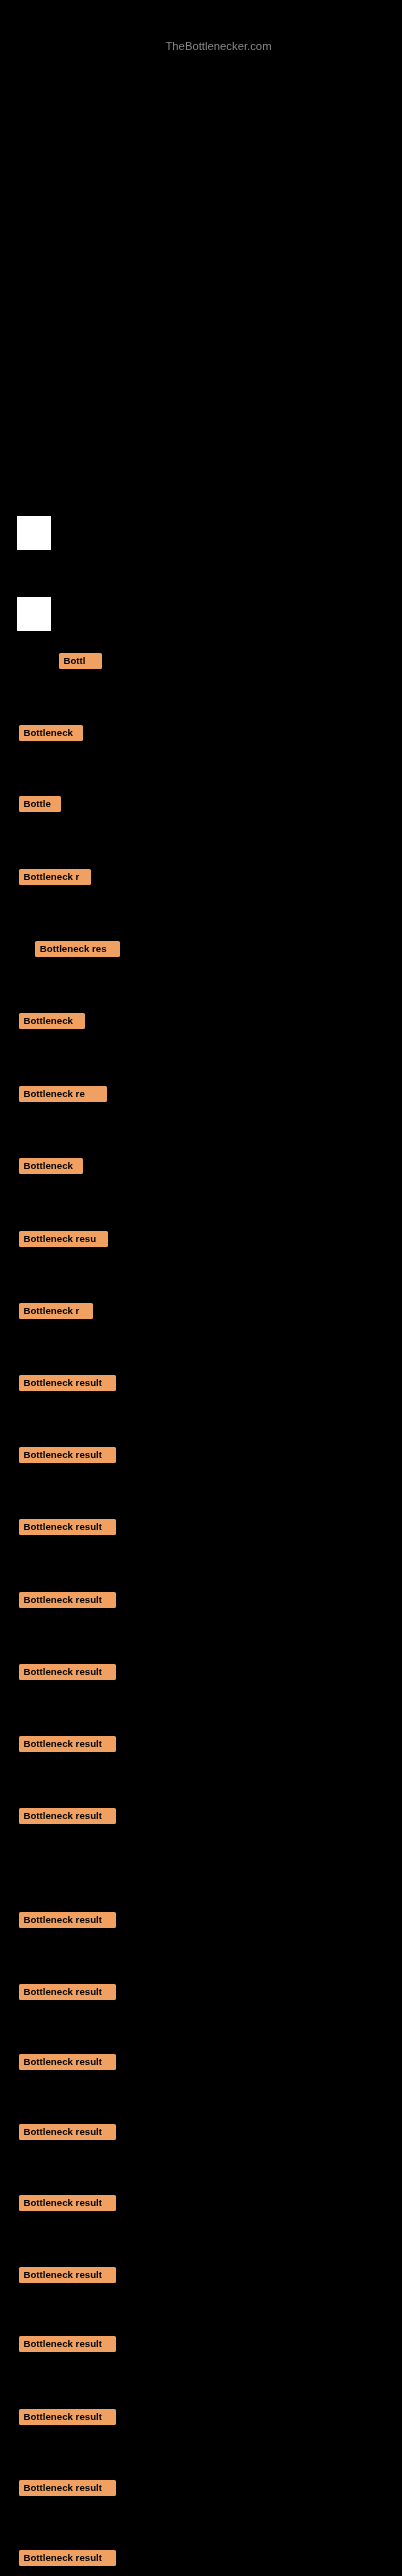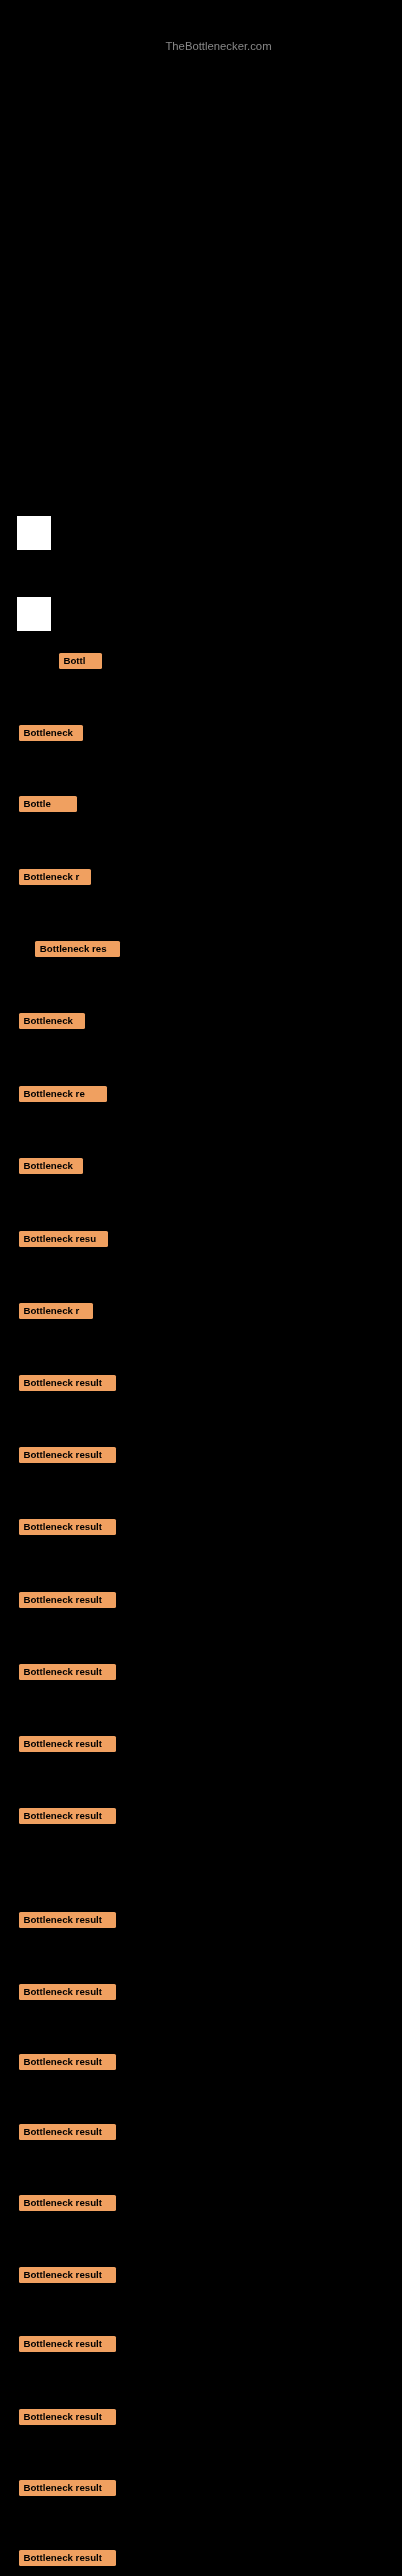--- a/index.html
+++ b/index.html
@@ -60,21 +60,21 @@
   </style>
 </head>
 <body>
 
 <div class="content-area">
   <div class="site-title">TheBottlenecker.com</div>
   <div class="cursor-line-1"></div>
   <div class="cursor-line-2"></div>
 <div class="bottleneck-badge" style="top: 636px; left: 1.6px; width: 43px; margin-left: 40px;">Bottl</div>
     <div class="bottleneck-badge" style="top: 708px; left: 1.6px; width: 64px;">Bottleneck</div>
-    <div class="bottleneck-badge" style="top: 779px; left: 1.6px; width: 58px;">Bottle</div>
+    <div class="bottleneck-badge" style="top: 779px; left: 1.6px; width: 42px;">Bottle</div>
     <div class="bottleneck-badge" style="top: 852px; left: 1.6px; width: 72px;">Bottleneck r</div>
     <div class="bottleneck-badge" style="top: 924px; left: 18px; width: 85px;">Bottleneck res</div>
     <div class="bottleneck-badge" style="top: 996px; left: 1.6px; width: 66px;">Bottleneck</div>
     <div class="bottleneck-badge" style="top: 1069px; left: 1.6px; width: 88px;">Bottleneck re</div>
     <div class="bottleneck-badge" style="top: 1141px; left: 1.6px; width: 64px;">Bottleneck</div>
     <div class="bottleneck-badge" style="top: 1214px; left: 1.6px; width: 89px;">Bottleneck resu</div>
     <div class="bottleneck-badge" style="top: 1286px; left: 1.6px; width: 74px;">Bottleneck r</div>
     <div class="bottleneck-badge" style="top: 1358px; left: 1.6px; width: 97px;">Bottleneck result</div>
     <div class="bottleneck-badge" style="top: 1430px; left: 1.6px; width: 97px;">Bottleneck result</div>
     <div class="bottleneck-badge" style="top: 1502px; left: 1.6px; width: 97px;">Bottleneck result</div>

